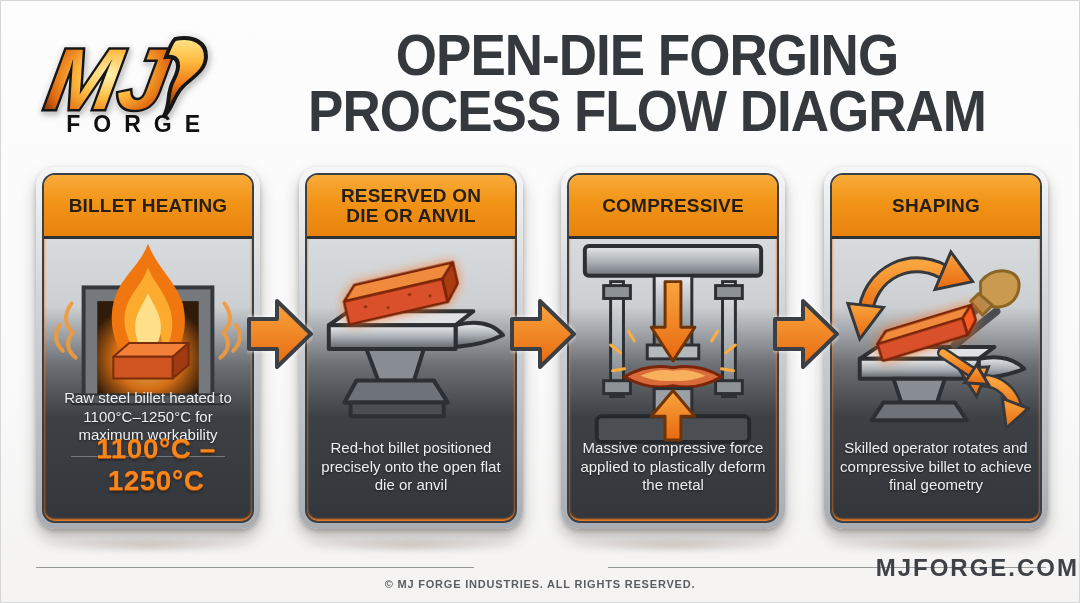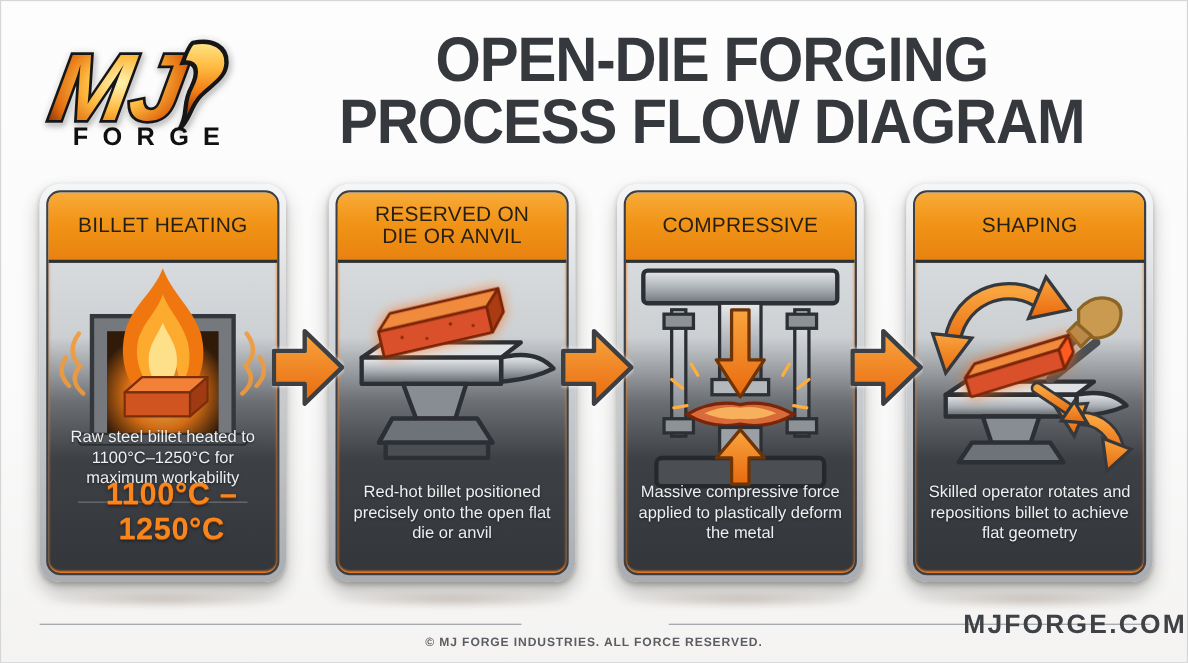--- a/index.html
+++ b/index.html
@@ -36,21 +36,21 @@
     position:absolute;inset:6px;border-radius:13px;overflow:hidden;
     border:2px solid #3c3f43;
     background:linear-gradient(180deg,#e3e6e8 0%,#ccd0d3 38%,#6b6f74 55%,#3d4045 70%,#33363a 100%);
     box-shadow:inset 0 -3px 2px -1px #ef7d22, inset 2px 0 2px -1px rgba(239,125,34,.55), inset -2px 0 2px -1px rgba(239,125,34,.55);
   }
   .band{
     position:absolute;top:0;left:0;right:0;height:64px;
     background:linear-gradient(180deg,#f8ab39 0%,#f19417 45%,#e8820f 100%);
     border-bottom:3px solid #2e3134;
     display:flex;flex-direction:column;justify-content:center;
-    color:#271f13;font-weight:normal;font-size:19px;line-height:1.05;letter-spacing:.2px;
+    color:#271f13;font-weight:bold;font-size:19px;line-height:1.05;letter-spacing:.2px;
     text-align:center;
   }
   .illus{position:absolute;top:66px;left:0;right:0;display:flex;justify-content:center;}
   .desc{
     position:absolute;left:8px;right:8px;text-align:center;
     color:#edeff1;font-weight:normal;font-size:15px;line-height:1.25;
     text-shadow:0 1px 2px rgba(0,0,0,.55);
   }
   .card.s1 .desc{bottom:76px;}
   .card.s2 .desc,.card.s3 .desc,.card.s4 .desc{bottom:26px;}
@@ -317,21 +317,21 @@
             <polygon points="176,188 172,158 198,168" fill="url(#oarr4)" stroke="#35383c" stroke-width="3"></polygon>
           </g>
 
           <g>
             <path d="M112,112 L148,136" stroke="#35383c" stroke-width="12" stroke-linecap="round"></path>
             <path d="M112,112 L148,136" stroke="url(#oarr4)" stroke-width="7" stroke-linecap="round"></path>
             <polygon points="158,144 134,142 146,124" fill="url(#oarr4)" stroke="#35383c" stroke-width="3"></polygon>
           </g>
         </svg>
       </div>
-      <div class="desc">Skilled operator rotates and repositions billet to achieve flat geometry</div>
+      <div class="desc">Skilled operator rotates and compressive billet to achieve final geometry</div>
     </div>
   </div>
 
   <svg class="flow-arrow" style="left:246px" viewBox="0 0 66 78">
     <defs>
         <linearGradient id="fa1" x1="0" y1="0" x2="0" y2="1">
           <stop offset="0" stop-color="#f9a53f"></stop>
           <stop offset="1" stop-color="#e8690e"></stop>
         </linearGradient>
       </defs>
@@ -357,15 +357,15 @@
   </svg>
 
   <div class="refl" style="left:35px"></div>
   <div class="refl" style="left:298px"></div>
   <div class="refl" style="left:560px"></div>
   <div class="refl" style="left:823px"></div>
 
   <div class="fline" id="fline-left"></div>
   <div class="fline" id="fline-right"></div>
   <div id="site">MJFORGE.COM</div>
-  <div id="copy">© MJ FORGE INDUSTRIES. ALL FORCE RESERVED.</div>
+  <div id="copy">© MJ FORGE INDUSTRIES. ALL RIGHTS RESERVED.</div>
 
 </div>
 
 </body></html>

